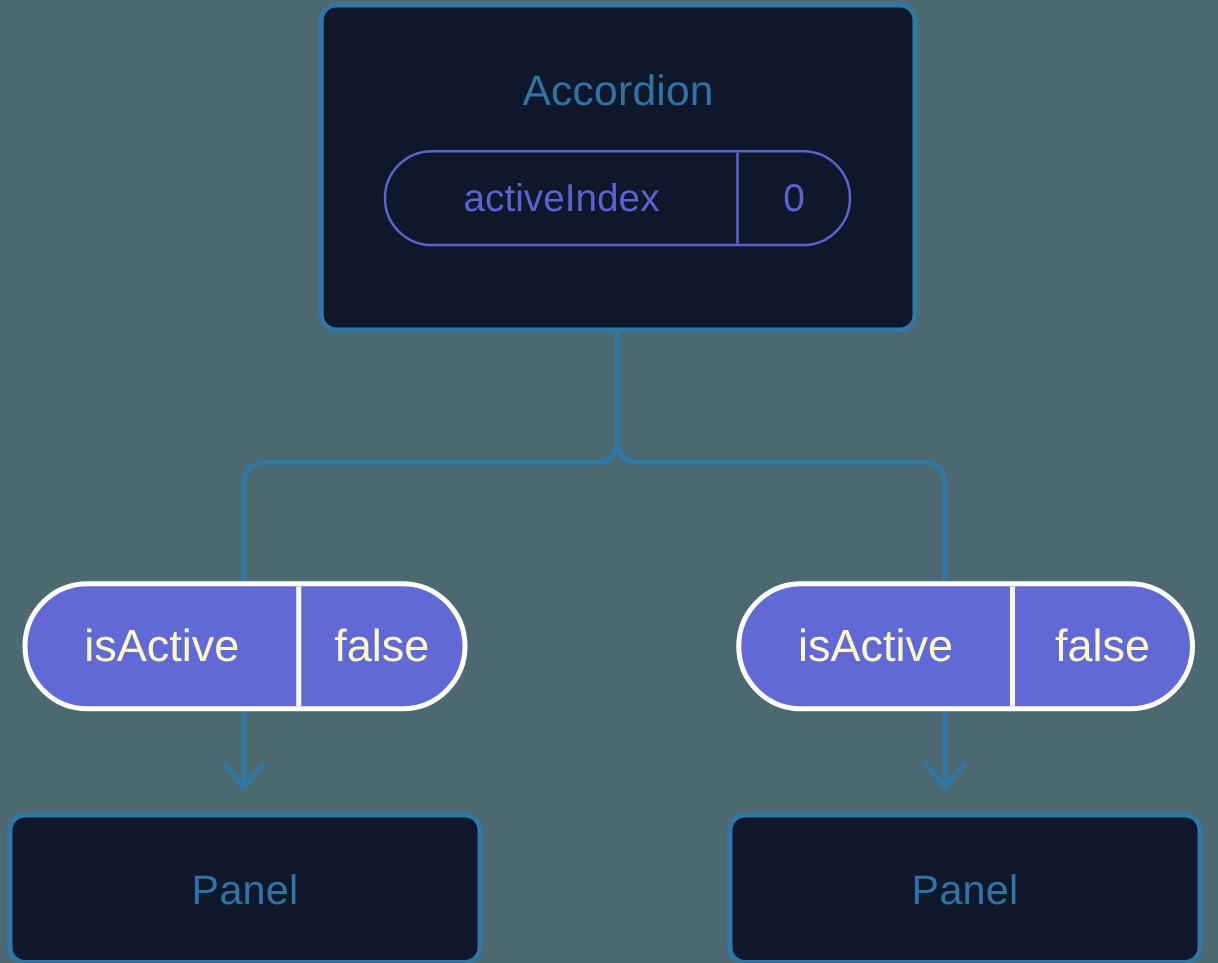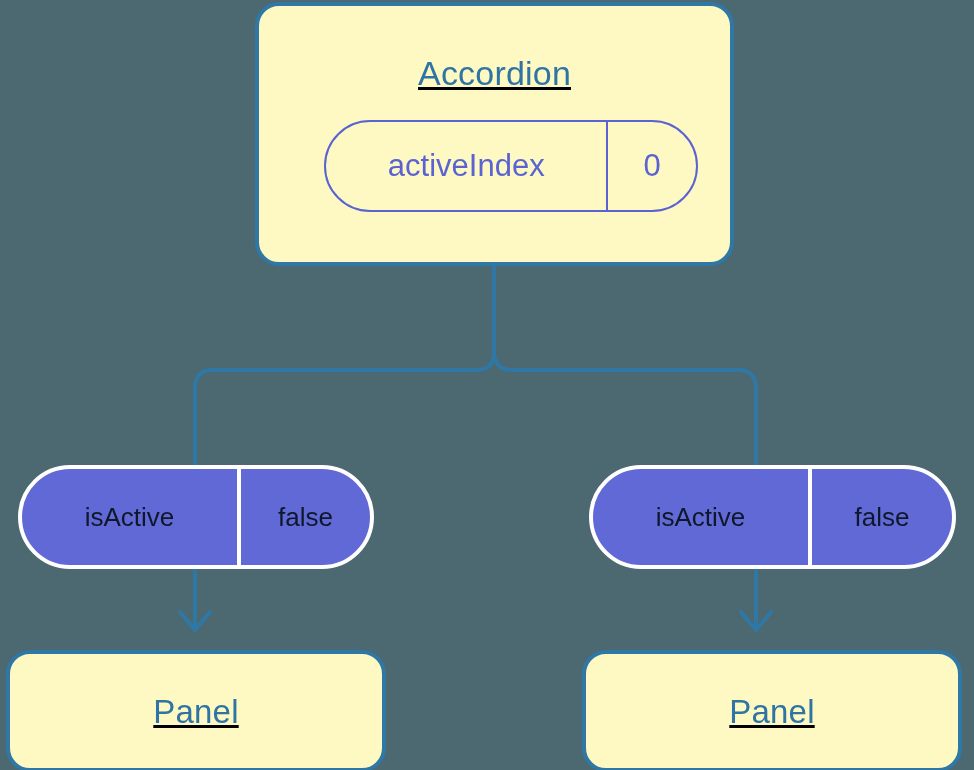--- a/index.html
+++ b/index.html
@@ -23,28 +23,27 @@
     left: 0;
     top: 0;
     width: 974px;
     height: 770px;
     pointer-events: none;
   }
 
   
   .node-box {
     position: absolute;
-    background: #fef9c3;
+    background: #0f172a;
     border: 4px solid #2f78a6;
-    border-radius: 24px;
+    border-radius: 14px;
     box-sizing: border-box;
     display: flex;
     flex-direction: column;
     align-items: center;
-    text-decoration: underline;
   }
   .node-title {
     color: #2e74a4;
     font-size: 34px;
     line-height: 1;
     letter-spacing: 0.2px;
     white-space: nowrap;
   }
 
   
@@ -102,37 +101,37 @@
   }
   .pill-outline .pill-key,
   .pill-outline .pill-val {
     color: #5b63d3;
     font-size: 31px;
   }
   .pill-outline .pill-val {
     border-left: 2px solid #5b63d3;
   }
   #accordion-prop-pill {
-    left: 324px;
+    left: 307px;
     top: 120px;
     width: 374px;
-    height: 92px;
+    height: 77px;
   }
   #accordion-prop-pill .pill-key { width: 282px; }
   #accordion-prop-pill .pill-val { width: 90px; }
 
   
   .pill-filled {
     background: #6169d6;
     border: 4px solid #ffffff;
   }
   .pill-filled .pill-key,
   .pill-filled .pill-val {
-    color: #0f172a;
-    font-size: 26px;
+    color: #fef9c3;
+    font-size: 36px;
   }
   .pill-filled .pill-val {
     border-left: 4px solid #ffffff;
   }
   #pill-left {
     left: 18px;
     top: 465px;
     width: 356px;
     height: 104px;
   }

